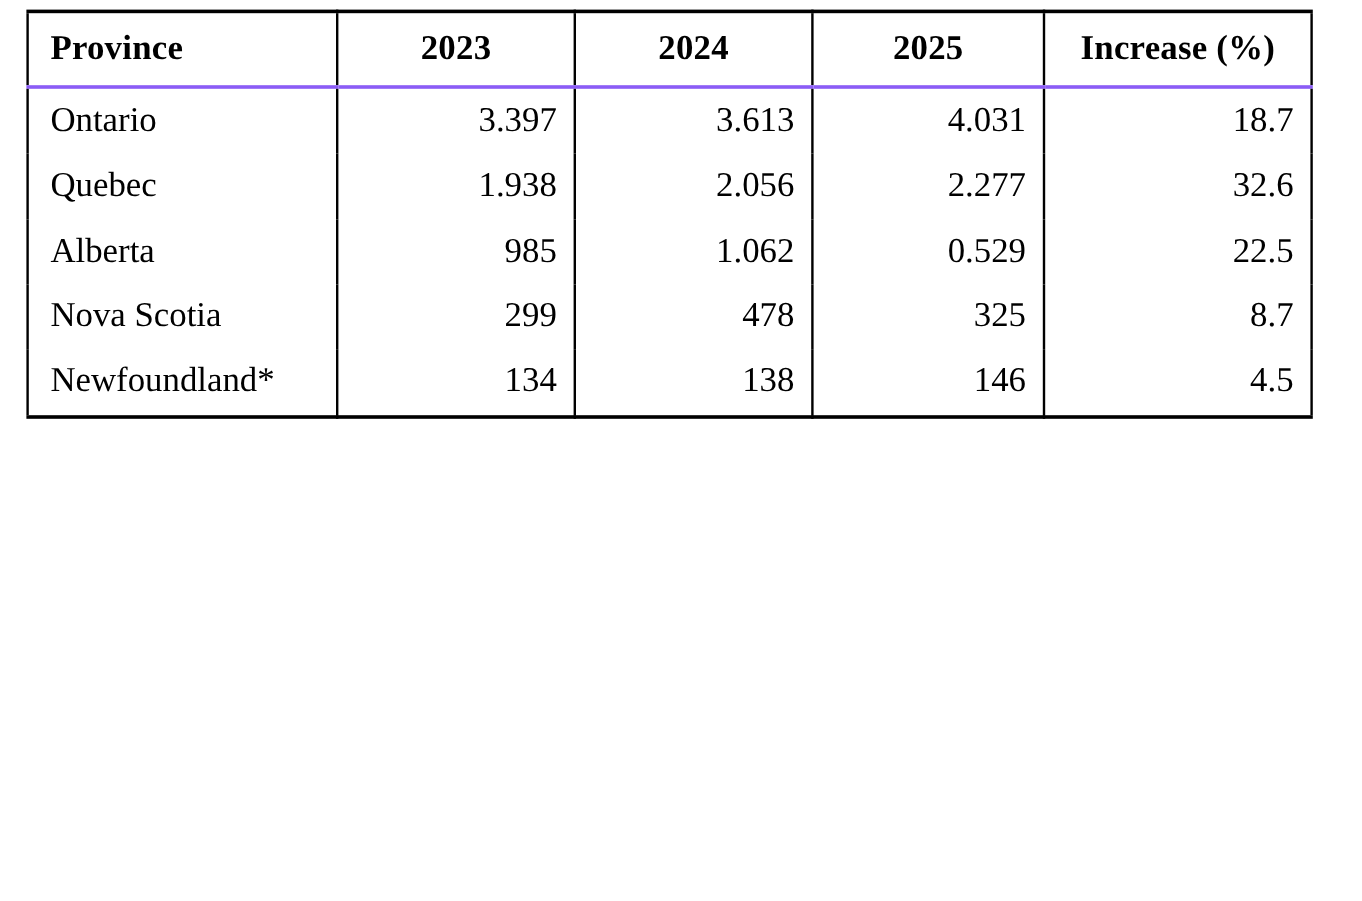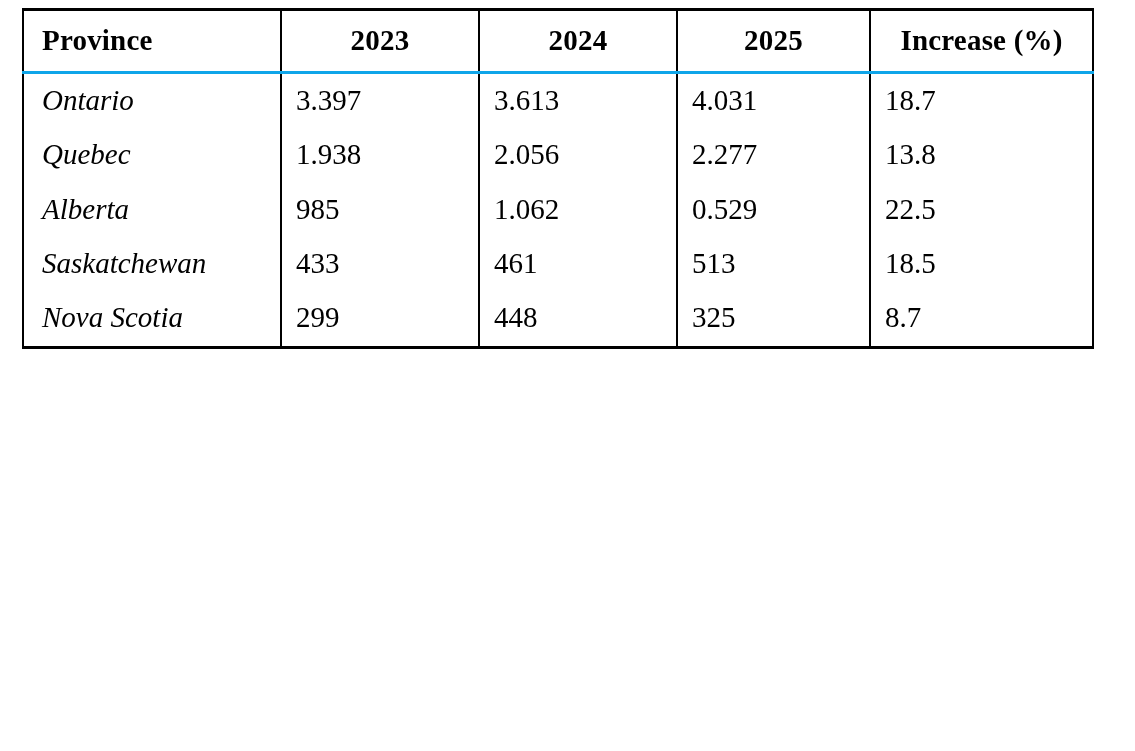--- a/index.html
+++ b/index.html
@@ -35,38 +35,37 @@
   table.data-table {
     border-top: 3px solid #000;
     border-bottom: 3px solid #000;
     border-left: 2px solid #000;
     border-right: 2px solid #000;
   }
   table.data-table thead th {
     font-weight: bold;
     font-size: 29px;
     padding: 13px 14px 14px 14px;
-    border-bottom: 3px solid #0ea5e9;
+    border-bottom: 3px solid #8b5cf6;
     text-align: center;
     letter-spacing: 0.2px;
   }
   table.data-table thead th.first {
     text-align: left;
     padding-left: 18px;
   }
   table.data-table tbody td {
     font-size: 29px;
     padding: 10px 14px 11px 14px;
-    text-align: left;
+    text-align: right;
     line-height: 1.15;
   }
   table.data-table tbody td.first {
     text-align: left;
     padding-left: 18px;
-    font-style: italic;
   }
   
   table.data-table th.vline,
   table.data-table td.vline {
     border-left: 2px solid #000;
   }
   table.data-table th.first,
   table.data-table td.first {
     border-left: none;
   }
@@ -98,38 +97,38 @@
         <td class="vline">3.397</td>
         <td class="vline">3.613</td>
         <td class="vline">4.031</td>
         <td class="vline">18.7</td>
       </tr>
       <tr>
         <td class="first">Quebec</td>
         <td class="vline">1.938</td>
         <td class="vline">2.056</td>
         <td class="vline">2.277</td>
-        <td class="vline">13.8</td>
+        <td class="vline">32.6</td>
       </tr>
       <tr>
         <td class="first">Alberta</td>
         <td class="vline">985</td>
         <td class="vline">1.062</td>
         <td class="vline">0.529</td>
         <td class="vline">22.5</td>
       </tr>
       <tr>
-        <td class="first">Saskatchewan</td>
-        <td class="vline">433</td>
-        <td class="vline">461</td>
-        <td class="vline">513</td>
-        <td class="vline">18.5</td>
+        <td class="first">Nova Scotia</td>
+        <td class="vline">299</td>
+        <td class="vline">478</td>
+        <td class="vline">325</td>
+        <td class="vline">8.7</td>
       </tr>
       <tr>
-        <td class="first">Nova Scotia</td>
-        <td class="vline">299</td>
-        <td class="vline">448</td>
-        <td class="vline">325</td>
-        <td class="vline">8.7</td>
+        <td class="first">Newfoundland*</td>
+        <td class="vline">134</td>
+        <td class="vline">138</td>
+        <td class="vline">146</td>
+        <td class="vline">4.5</td>
       </tr>
     </tbody>
   </table>
 </div>
 
 </body></html>

